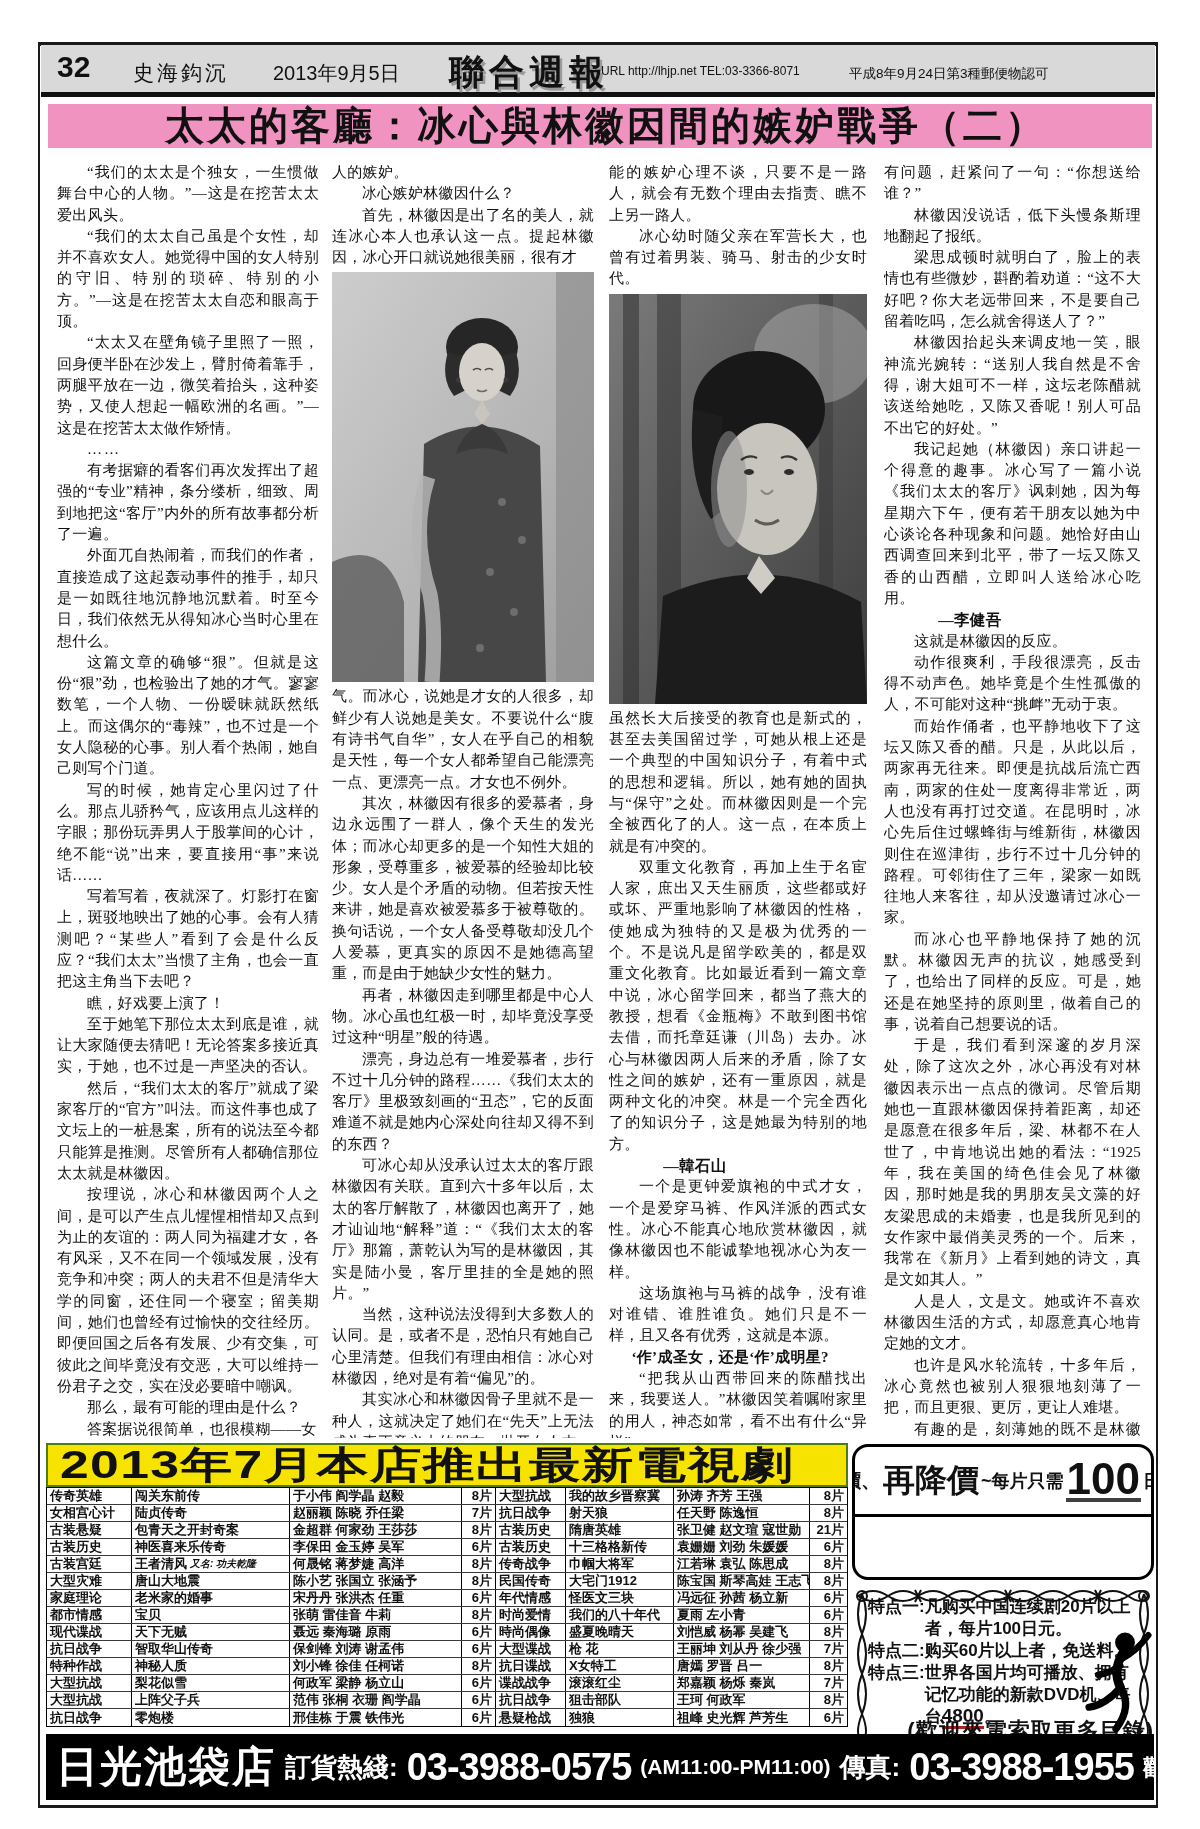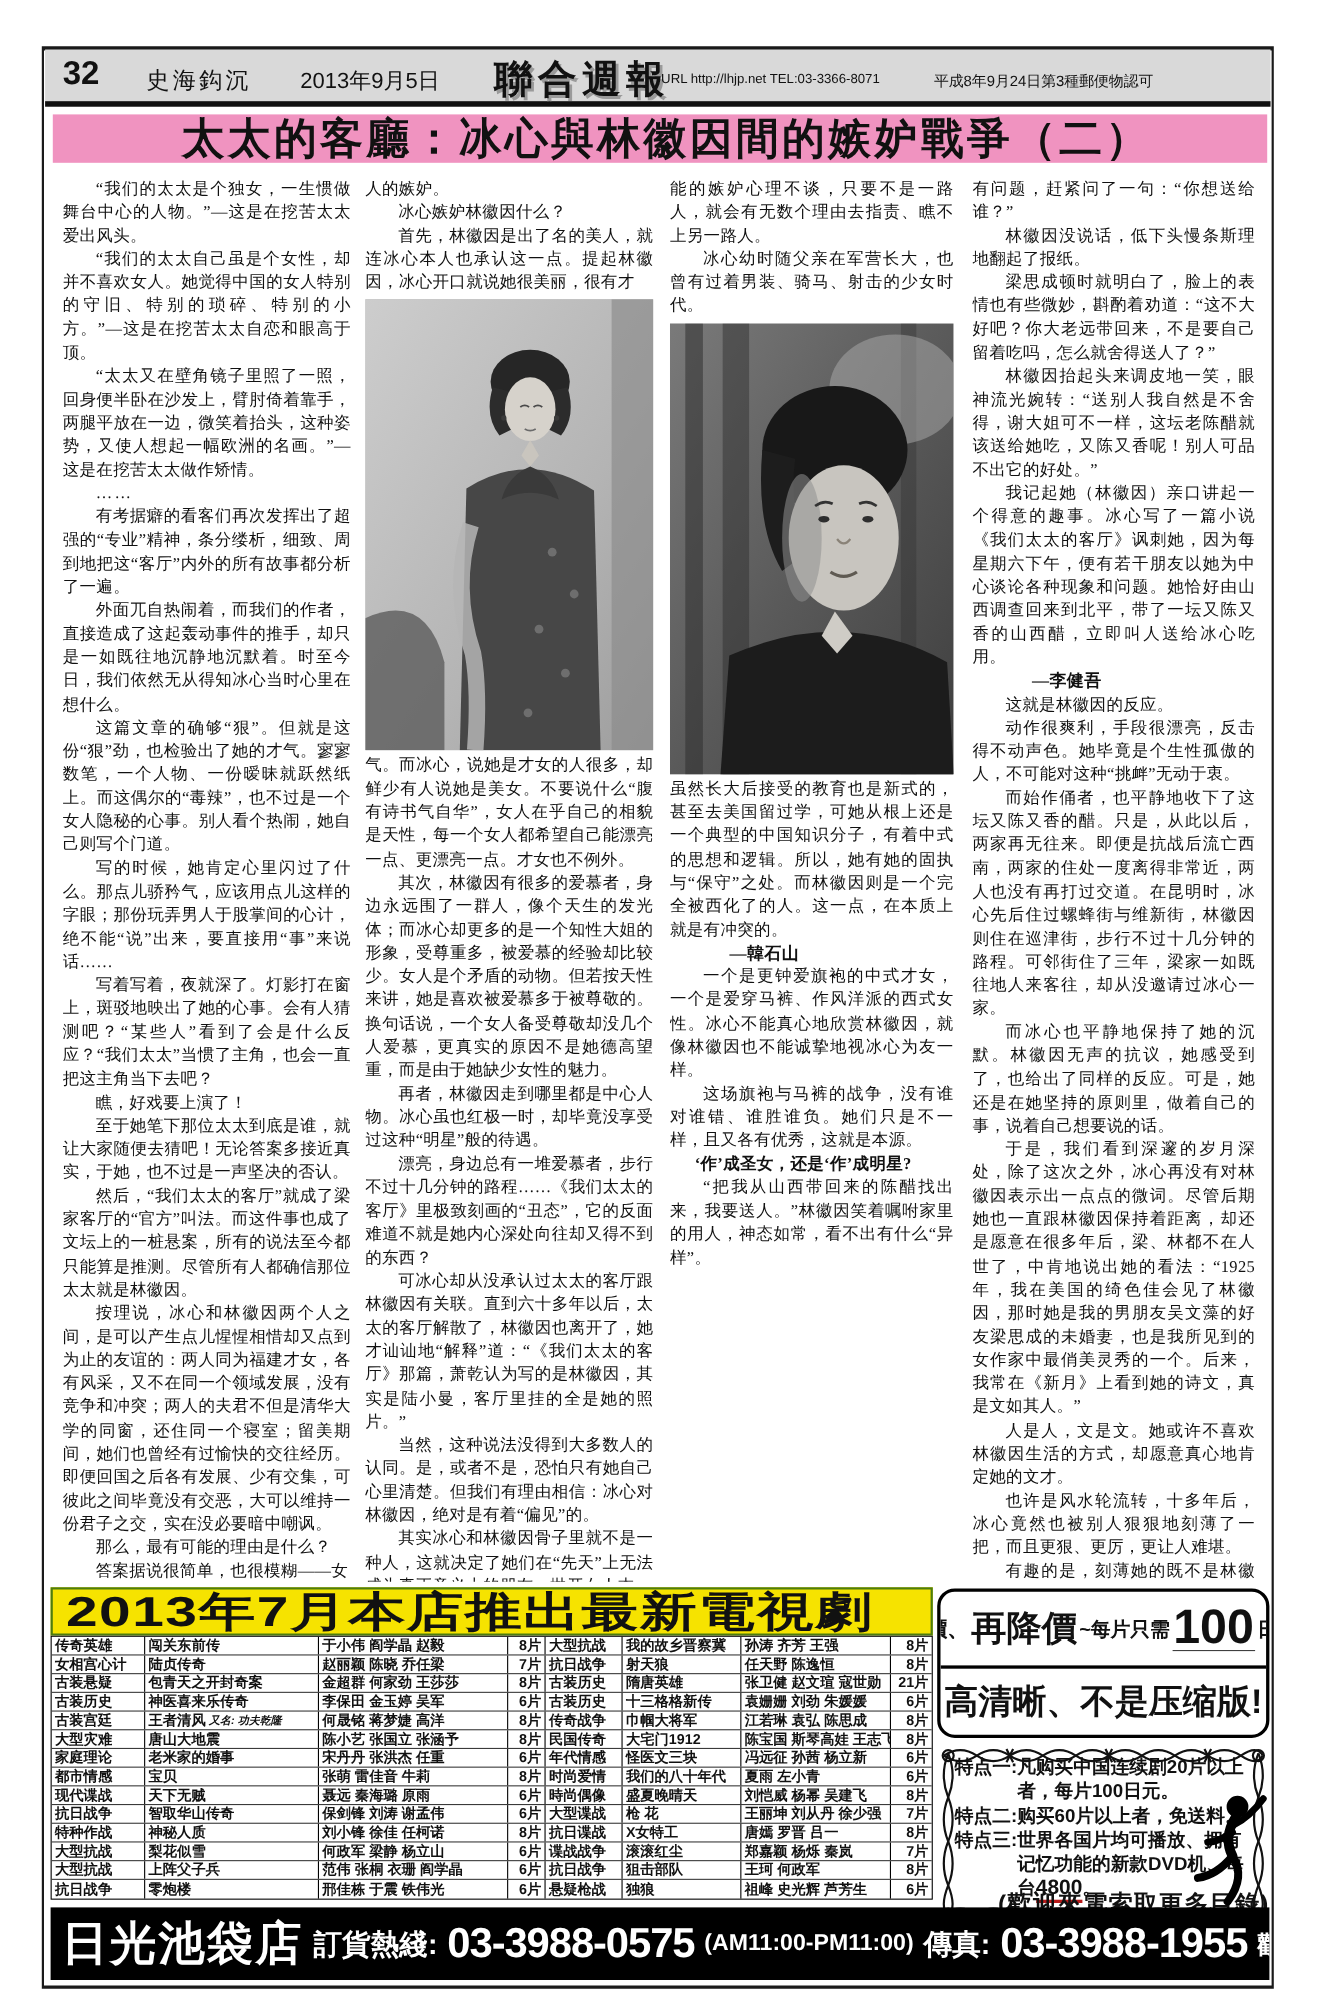--- a/index.html
+++ b/index.html
@@ -66,21 +66,21 @@
   
   .promoA { position:absolute; left:852px; top:1444px; width:302px; height:136px;
             border:3px solid #000; border-radius:16px; overflow:hidden; background:#fff;
             font-family:"Liberation Sans","DejaVu Sans",sans-serif; }
   .promoA .rowA { height:70px; border-bottom:3px solid #000; display:flex; align-items:center;
                   justify-content:center; gap:2px; white-space:nowrap; }
   .promoA .rowB { height:60px; display:flex; align-items:center; justify-content:center; }
   .pA1 { font-size:20px; font-weight:800; }
   .pA2 { font-size:32px; font-weight:900; }
   .pA3 { font-size:18px; font-weight:800; }
-  .pA4 { font-size:44px; font-weight:900; line-height:0.9; border-bottom:1px solid #404040; padding:0 1px; }
+  .pA4 { font-size:44px; font-weight:900; line-height:0.9; border-bottom:4px solid #404040; padding:0 1px; }
   .pA5 { font-size:18px; font-weight:800; }
   .hd-line { font-size:31px; font-weight:900; letter-spacing:0px; white-space:nowrap; }
 
   .promoB { position:absolute; left:852px; top:1586px; width:302px; height:164px;
             font-family:"Liberation Sans","DejaVu Sans",sans-serif; }
   .promoB .wire { position:absolute; inset:0; }
   .promoB .inner { position:absolute; inset:10px 16px 6px 16px; }
   .feat { display:flex; font-size:17px; font-weight:800; line-height:22px; }
   .feat .flabel { white-space:nowrap; }
   .feat .fem { font-size:19px; border-bottom:3px solid #b91c1c; line-height:17px; }
@@ -215,20 +215,21 @@
         <path d="M132,166 q8,-6 16,-2 M172,164 q8,-4 16,2" stroke="#333" stroke-width="2.4" fill="none"></path>
         <path d="M152,196 q6,8 12,0" stroke="#8a8378" stroke-width="2" fill="none"></path>
         <path d="M146,226 q12,8 24,0" stroke="#5f5a52" stroke-width="3" fill="none"></path>
         <path d="M54,302 Q158,256 252,308 L258,410 L46,410 Z" fill="#1c1c1c"></path>
         <path d="M150,262 l16,22 -14,16 -14,-16 Z" fill="#cfccc6"></path>
       </svg>
     </div>
     <div>
 
     <p class="para noindent">虽然长大后接受的教育也是新式的，甚至去美国留过学，可她从根上还是一个典型的中国知识分子，有着中式的思想和逻辑。所以，她有她的固执与“保守”之处。而林徽因则是一个完全被西化了的人。这一点，在本质上就是有冲突的。</p>
+        <p class="para">双重文化教育，再加上生于名宦人家，庶出又天生丽质，这些都或好或坏、严重地影响了林徽因的性格，使她成为独特的又是极为优秀的一个。不是说凡是留学欧美的，都是双重文化教育。比如最近看到一篇文章中说，冰心留学回来，都当了燕大的教授，想看《金瓶梅》不敢到图书馆去借，而托章廷谦（川岛）去办。冰心与林徽因两人后来的矛盾，除了女性之间的嫉妒，还有一重原因，就是两种文化的冲突。林是一个完全西化了的知识分子，这是她最为特别的地方。</p>
         <p class="para attr">—韓石山</p>
         <p class="para">一个是更钟爱旗袍的中式才女，一个是爱穿马裤、作风洋派的西式女性。冰心不能真心地欣赏林徽因，就像林徽因也不能诚挚地视冰心为友一样。</p>
         <p class="para">这场旗袍与马裤的战争，没有谁对谁错、谁胜谁负。她们只是不一样，且又各有优秀，这就是本源。</p>
         <p class="para subhead">‘作’成圣女，还是‘作’成明星?</p>
         <p class="para">“把我从山西带回来的陈醋找出来，我要送人。”林徽因笑着嘱咐家里的用人，神态如常，看不出有什么“异样”。</p>
       </div>
   </div>
 
   <div class="col col-4">
 
@@ -451,23 +452,20 @@
       </div>
     </div>
 
   <div class="promoA">
     <div class="rowA">
       <span class="pA1">降價、</span>
       <span class="pA2">再降價</span>
       <span class="pA3">~每片只需</span>
       <span class="pA4">100</span>
       <span class="pA5">日元!</span>
-    </div>
-    <div class="rowB">
-      <span class="hd-line">高清晰、不是压缩版!</span>
     </div>
   </div>
 
   <div class="promoB">
     <svg class="wire" viewBox="0 0 302 164">
       <g stroke="#111" stroke-width="2" fill="none">
         <path d="M6 10 Q21 0 36 10 T66 10 T96 10 T126 10 T156 10 T186 10 T216 10 T246 10 T276 10 T296 10"></path>
         <path d="M6 10 Q21 20 36 10 T66 10 T96 10 T126 10 T156 10 T186 10 T216 10 T246 10 T276 10 T296 10"></path>
         <path d="M6 154 Q21 144 36 154 T66 154 T96 154 T126 154 T156 154 T186 154 T216 154 T246 154 T276 154 T296 154"></path>
         <path d="M6 154 Q21 164 36 154 T66 154 T96 154 T126 154 T156 154 T186 154 T216 154 T246 154 T276 154 T296 154"></path>

